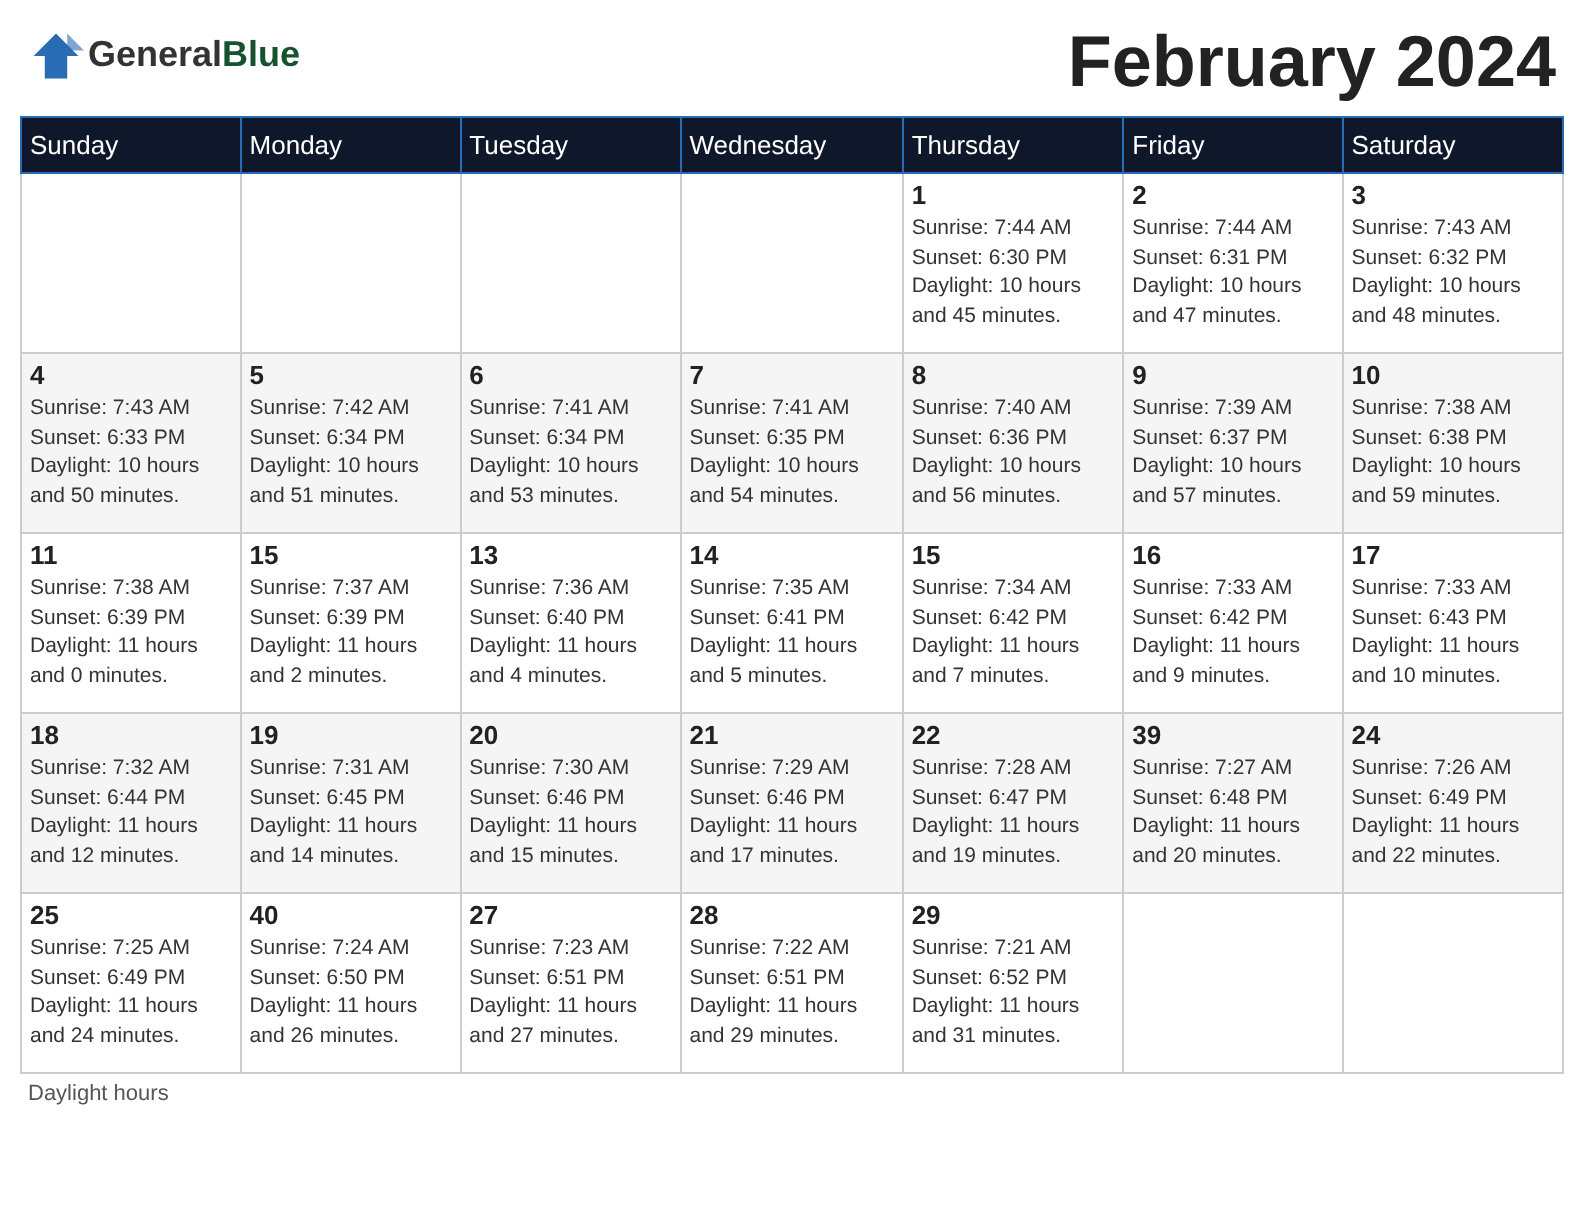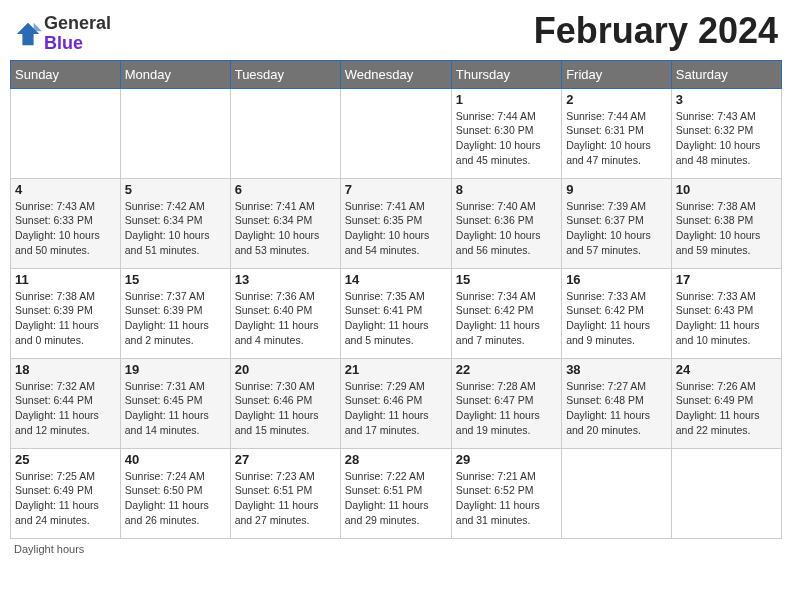--- a/index.html
+++ b/index.html
@@ -17,32 +17,32 @@
       margin-bottom: 6px;
       padding: 0 4px;
     }
     .logo {
       display: flex;
       align-items: center;
       margin-top: 4px;
     }
     .logo-text {
       display: flex;
-      flex-direction: column;
+      flex-direction: row;
       line-height: 1.1;
     }
     .logo-general {
       font-size: 18px;
       font-weight: bold;
       color: #333;
     }
     .logo-blue {
       font-size: 18px;
       font-weight: bold;
-      color: #6d28d9;
+      color: #14532d;
     }
     .logo-icon {
       width: 28px;
       height: 28px;
       margin-right: 2px;
     }
     .title-block {
       text-align: right;
     }
     .month-title {
@@ -53,21 +53,21 @@
     .location-title {
       font-size: 16px;
       color: #444;
     }
     .calendar {
       width: 100%;
       border-collapse: collapse;
       font-size: 11px;
     }
     .calendar th {
-      background: #737373;
+      background: #0f172a;
       color: #fff;
       padding: 6px 4px;
       text-align: left;
       font-size: 13px;
       font-weight: normal;
       border: 1px solid #2a6bb5;
     }
     .calendar td {
       border: 1px solid #ccc;
       vertical-align: top;
@@ -227,21 +227,21 @@
         </td>
         <td>
           <span class="day-number">21</span>
           <div class="day-info">Sunrise: 7:29 AM<br>Sunset: 6:46 PM<br>Daylight: 11 hours and 17 minutes.</div>
         </td>
         <td>
           <span class="day-number">22</span>
           <div class="day-info">Sunrise: 7:28 AM<br>Sunset: 6:47 PM<br>Daylight: 11 hours and 19 minutes.</div>
         </td>
         <td>
-          <span class="day-number">38</span>
+          <span class="day-number">39</span>
           <div class="day-info">Sunrise: 7:27 AM<br>Sunset: 6:48 PM<br>Daylight: 11 hours and 20 minutes.</div>
         </td>
         <td>
           <span class="day-number">24</span>
           <div class="day-info">Sunrise: 7:26 AM<br>Sunset: 6:49 PM<br>Daylight: 11 hours and 22 minutes.</div>
         </td>
       </tr>
       <tr>
         <td>
           <span class="day-number">25</span>

